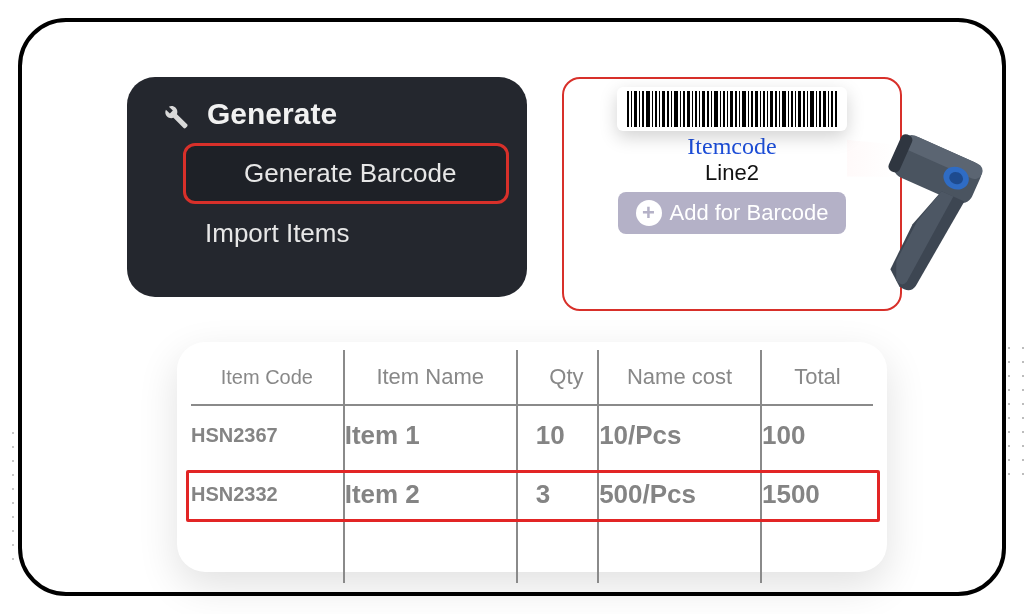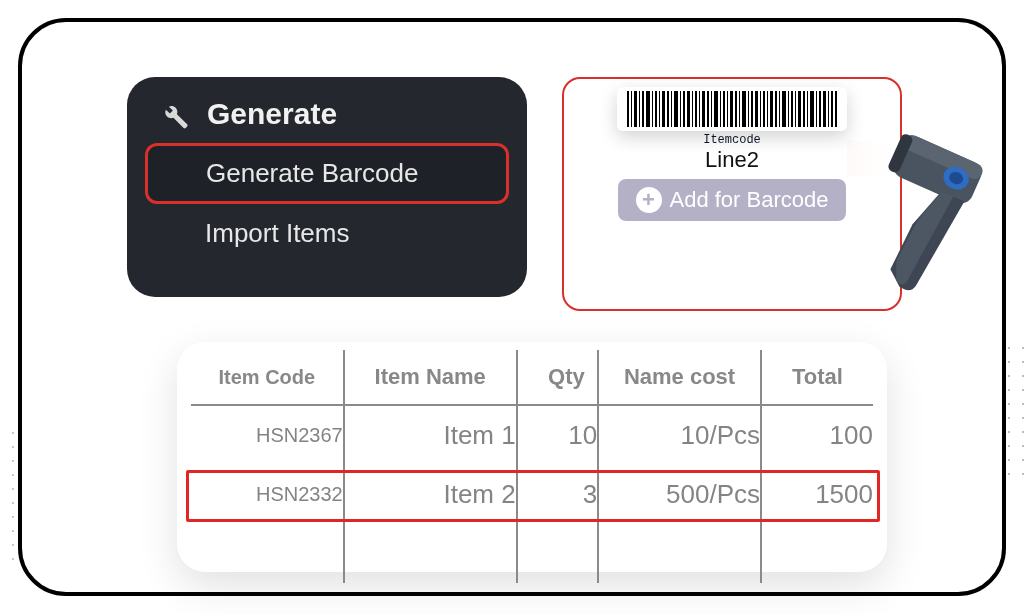--- a/index.html
+++ b/index.html
@@ -72,20 +72,21 @@
   font-size: 26px;
   font-weight: 500;
   color: #e7e7e7;
   padding: 14px 0 14px 60px;
   border-radius: 12px;
 }
 .util-item.selected {
   border: 3px solid #d8302a;
   background: rgba(0,0,0,0.15);
   padding: 12px 0 12px 58px;
+  margin-left: 38px;
 }
 .barcode-card {
   position: absolute;
   top: 55px;
   left: 540px;
   width: 340px;
   height: 234px;
   border: 2px solid #d8302a;
   border-radius: 18px;
   background: #fff;
@@ -101,23 +102,23 @@
   position: relative;
   width: 230px;
   height: 44px;
   margin: 2px auto 0;
   border-radius: 6px;
   box-shadow: 0 6px 18px rgba(0,0,0,0.18);
   background: #fff;
 }
 .barcode-strip svg { width: 210px; height: 36px; margin-top: 4px; }
 .itemcode {
-  font-family: Liberation Mono, monospace;
-  font-size: 12px;
-  color: #0f172a;
+  font-family: Liberation Serif, serif;
+  font-size: 24px;
+  color: #1d4ed8;
   margin-top: 2px;
 }
 .saleprice {
   font-size: 22px;
   color: #111;
   margin-top: 2px;
 }
 .line2 {
   font-size: 22px;
   color: #111;
@@ -166,31 +167,32 @@
   border-radius: 28px;
   box-shadow: 0 14px 40px rgba(0,0,0,0.12);
   padding: 8px 14px 2px;
 }
 .items-table {
   width: 100%;
   border-collapse: collapse;
   table-layout: fixed;
 }
 .items-table th {
-  font-weight: 700;
+  font-weight: 400;
   font-size: 22px;
   color: #888;
   padding: 14px 0 14px;
   border-bottom: 2px solid #8a8a8a;
 }
 .items-table td {
   font-size: 26px;
   color: #848484;
   padding: 14px 0;
-  text-align: right;
+  text-align: left;
+  font-weight: bold;
 }
 .items-table th:nth-child(1), .items-table td:nth-child(1) { width: 150px; font-size: 20px; }
 .items-table th:nth-child(2), .items-table td:nth-child(2) { width: 170px; }
 .items-table th:nth-child(3), .items-table td:nth-child(3) { width: 80px; padding-left: 18px; }
 .items-table th:nth-child(4), .items-table td:nth-child(4) { width: 160px; }
 .items-table th:nth-child(5), .items-table td:nth-child(5) { width: 110px; }
 .vline { border-right: 2px solid #8a8a8a; }
 .row-highlight {
   position: absolute;
   left: 164px;

